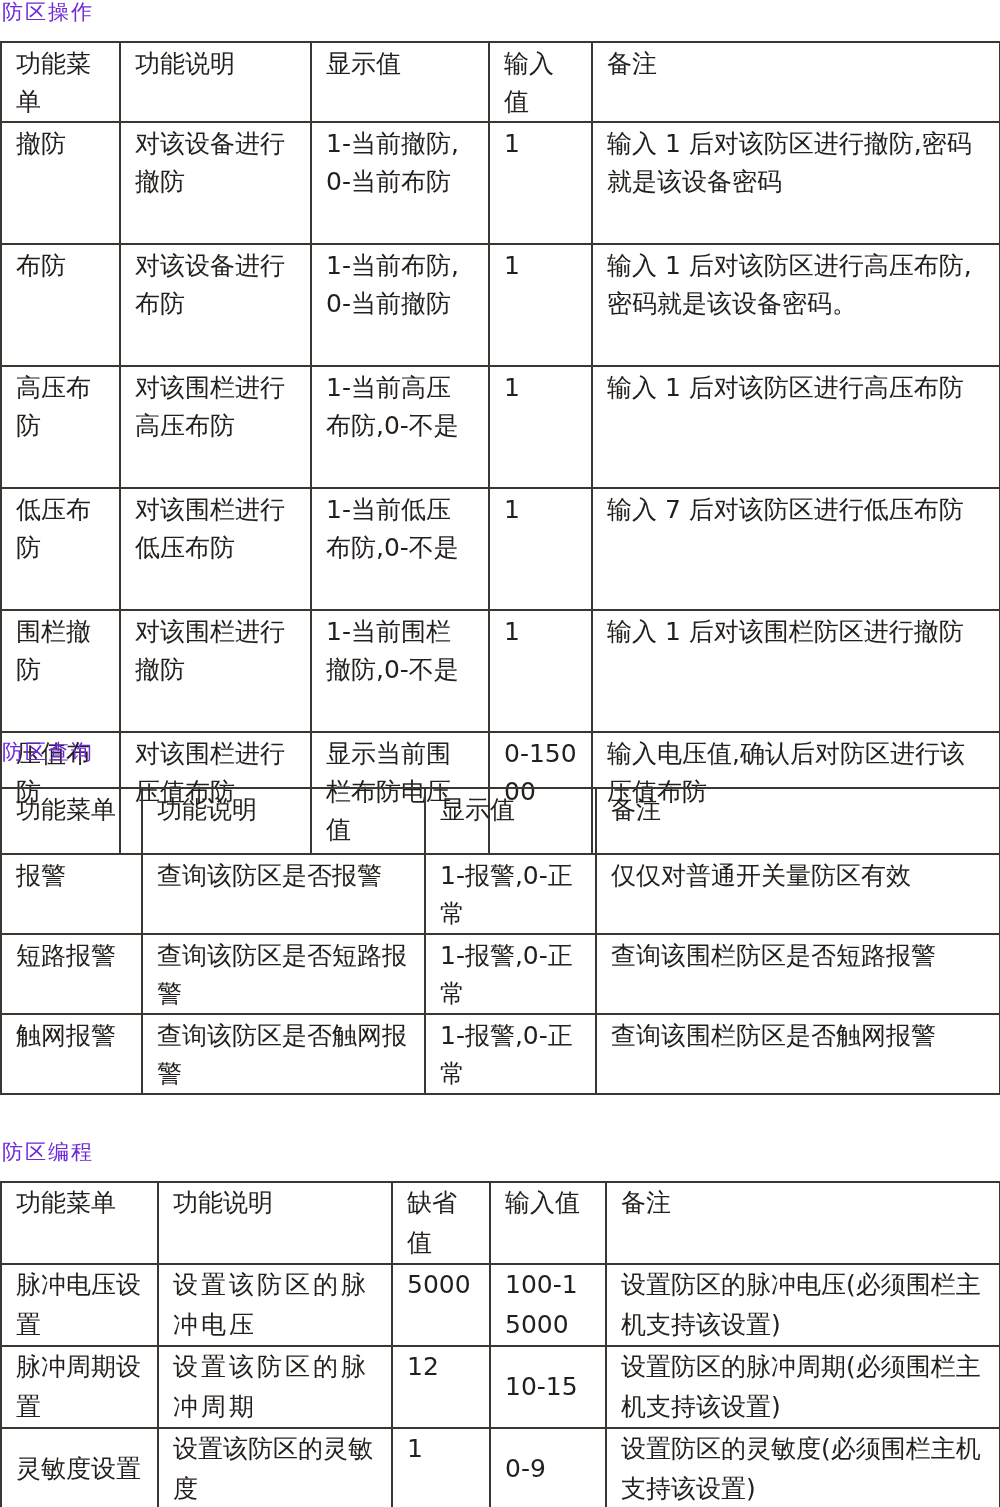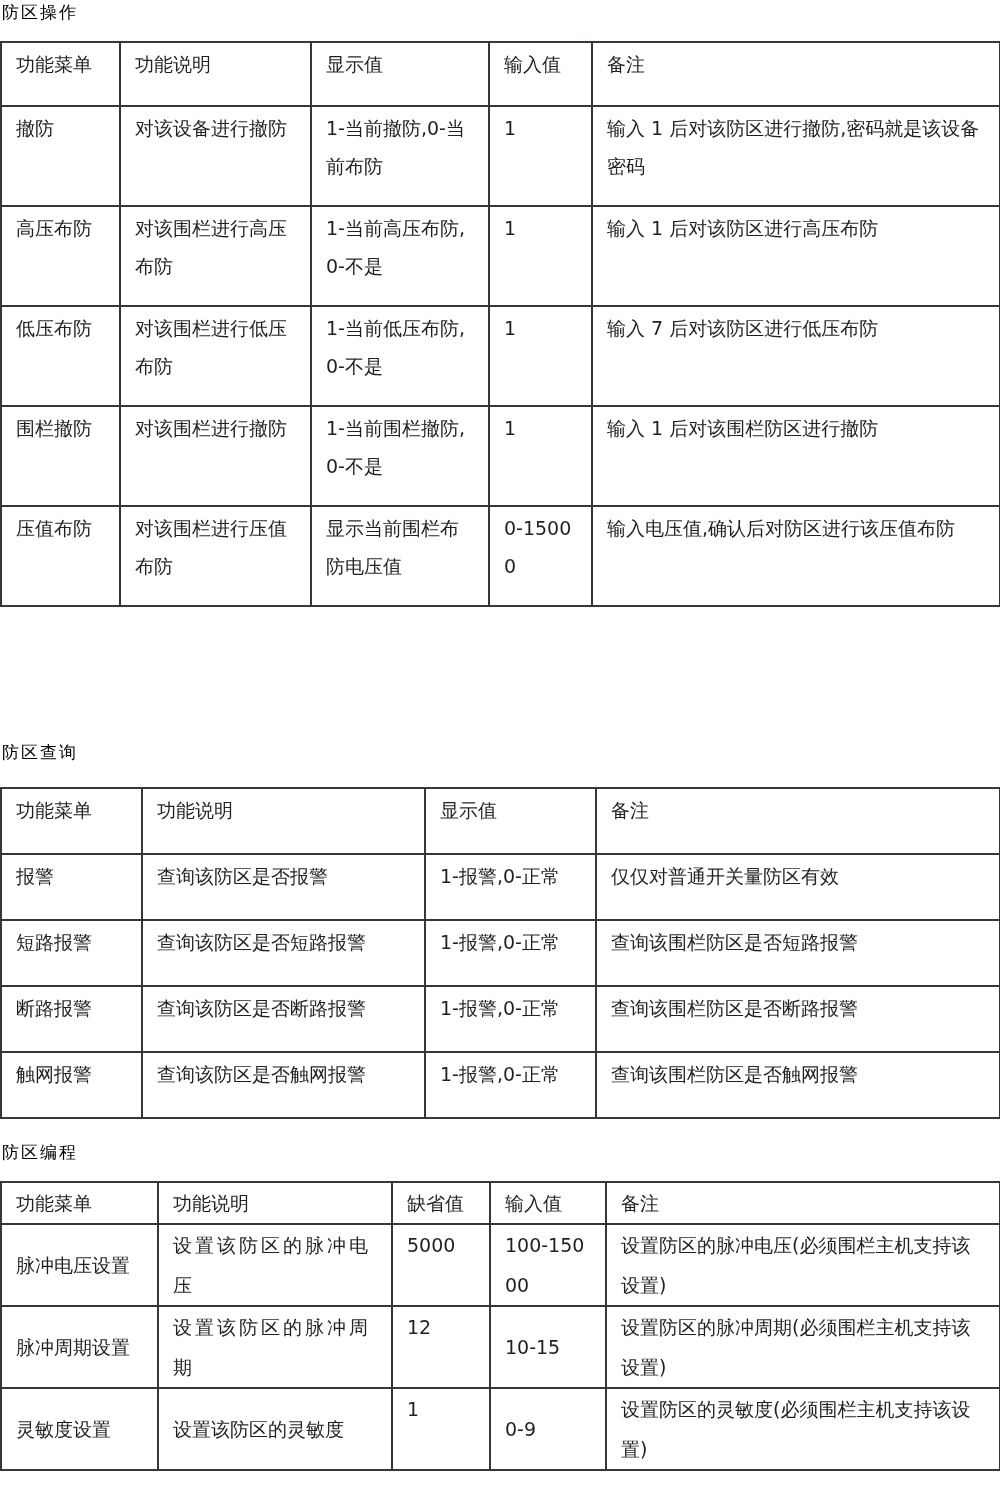--- a/index.html
+++ b/index.html
@@ -7,47 +7,47 @@
       width: 1000px;
       height: 1507px;
       position: relative;
       font-family: "DejaVu Sans", "Liberation Sans", sans-serif;
       color: #231f1c;
       overflow: hidden;
     }
     .section-title {
       position: absolute;
       left: 2px;
-      font-size: 17px;
-      color: #000000;
+      font-size: 21px;
+      color: #6d28d9;
       letter-spacing: 2px;
       line-height: 24px;
     }
     table.doc-table {
       position: absolute;
       left: 0;
       width: 999px;
       border-collapse: collapse;
       table-layout: fixed;
-      font-size: 19px;
+      font-size: 25px;
       line-height: 38px;
     }
     table.doc-table td, table.doc-table th {
       border: 2px solid #3b3632;
       vertical-align: top;
       text-align: left;
       font-weight: normal;
       padding: 4px 14px 0 14px;
       word-break: break-all;
       color: #231f1c;
     }
     
     #t1 { top: 41px; }
     #t1 tr.hdr { height: 64px; }
-    #t1 tr.row { height: 100px; }
+    #t1 tr.row { height: 122px; }
     #t1 td, #t1 th { padding-top: 2px; }
     
     #t2 { top: 787px; }
     #t2 tr { height: 66px; }
     #t2 td, #t2 th { padding-top: 2px; }
     
     #t3 { top: 1181px; line-height: 40px; }
     #t3 tr.hdr { height: 42px; }
     #t3 tr.row { height: 82px; }
     #t3 td, #t3 th { padding: 0 14px; }
@@ -73,20 +73,27 @@
     <th>显示值</th>
     <th>输入值</th>
     <th>备注</th>
   </tr>
   <tr class="row">
     <td>撤防</td>
     <td>对该设备进行撤防</td>
     <td>1-当前撤防,0-当前布防</td>
     <td>1</td>
     <td>输入 1 后对该防区进行撤防,密码就是该设备密码</td>
+  </tr>
+  <tr class="row">
+    <td>布防</td>
+    <td>对该设备进行布防</td>
+    <td>1-当前布防,0-当前撤防</td>
+    <td>1</td>
+    <td>输入 1 后对该防区进行高压布防,密码就是该设备密码。</td>
   </tr>
   <tr class="row">
     <td>高压布防</td>
     <td>对该围栏进行高压布防</td>
     <td>1-当前高压布防,0-不是</td>
     <td>1</td>
     <td>输入 1 后对该防区进行高压布防</td>
   </tr>
   <tr class="row">
     <td>低压布防</td>
@@ -133,26 +140,20 @@
     <td>1-报警,0-正常</td>
     <td>仅仅对普通开关量防区有效</td>
   </tr>
   <tr>
     <td>短路报警</td>
     <td>查询该防区是否短路报警</td>
     <td>1-报警,0-正常</td>
     <td>查询该围栏防区是否短路报警</td>
   </tr>
   <tr>
-    <td>断路报警</td>
-    <td>查询该防区是否断路报警</td>
-    <td>1-报警,0-正常</td>
-    <td>查询该围栏防区是否断路报警</td>
-  </tr>
-  <tr>
     <td>触网报警</td>
     <td>查询该防区是否触网报警</td>
     <td>1-报警,0-正常</td>
     <td>查询该围栏防区是否触网报警</td>
   </tr>
 </tbody>
   </table>
 
 <div class="section-title" style="top:1140px;">防区编程</div>
 <table class="doc-table" id="t3">

